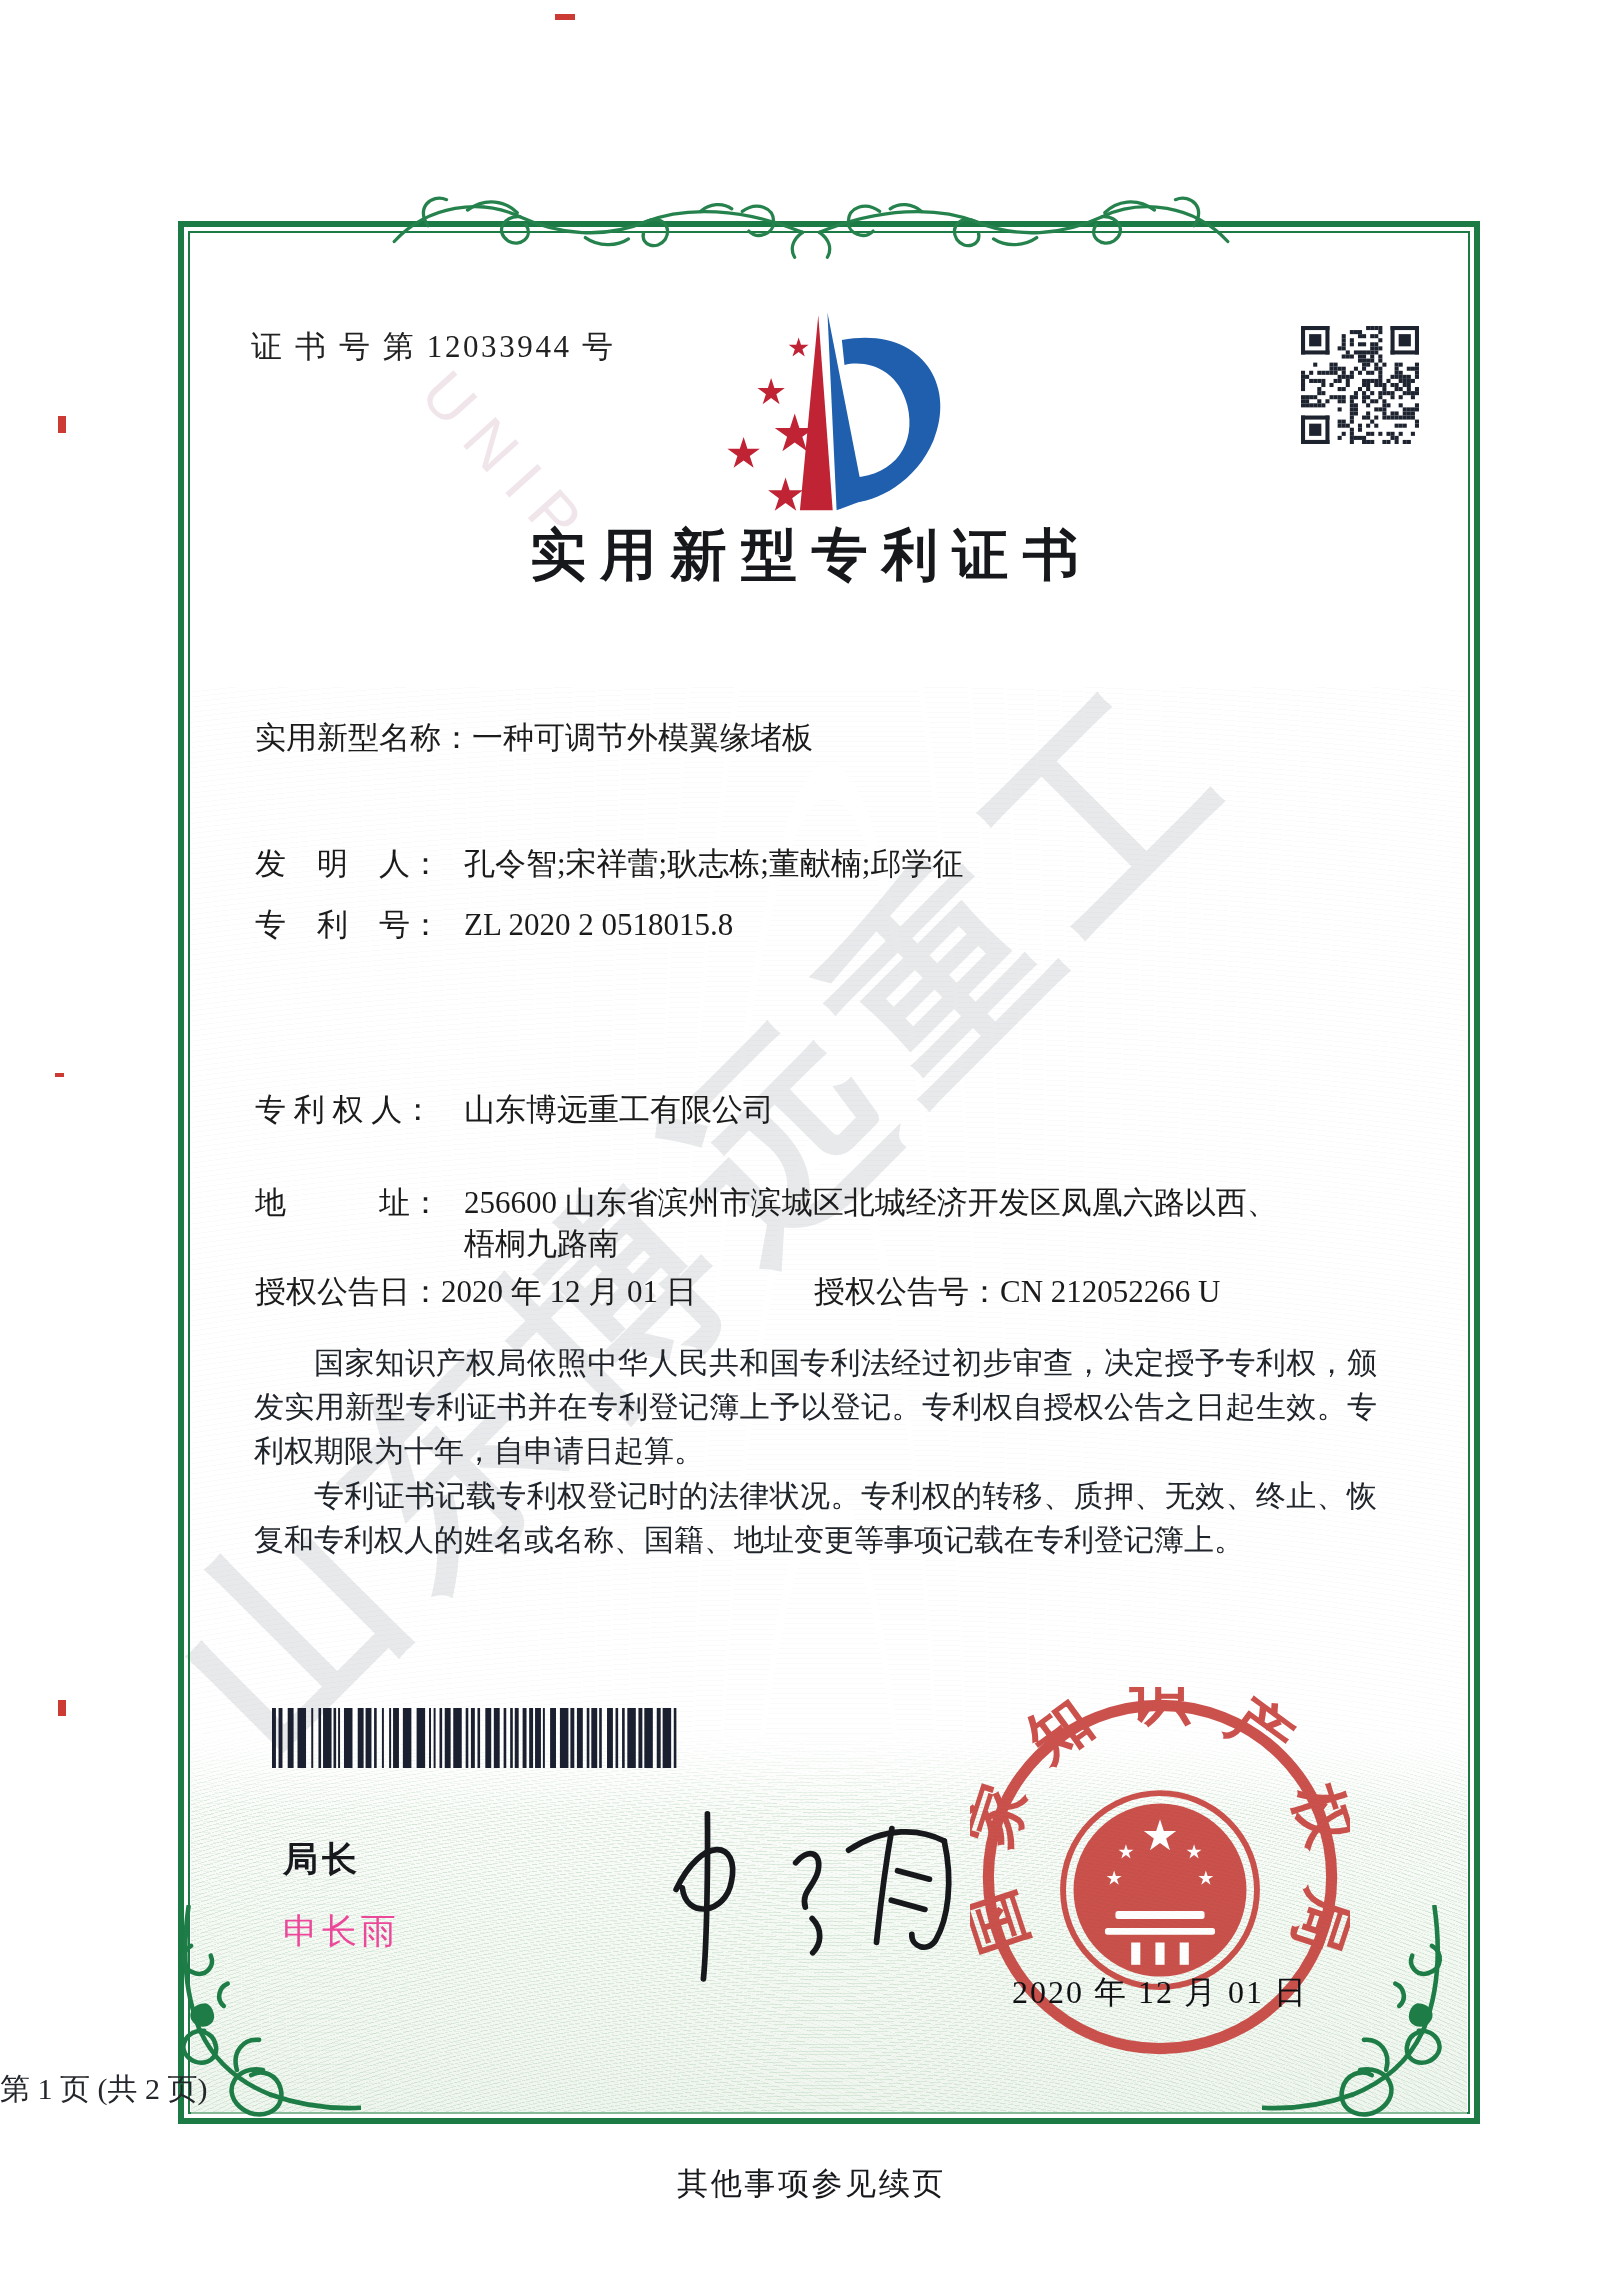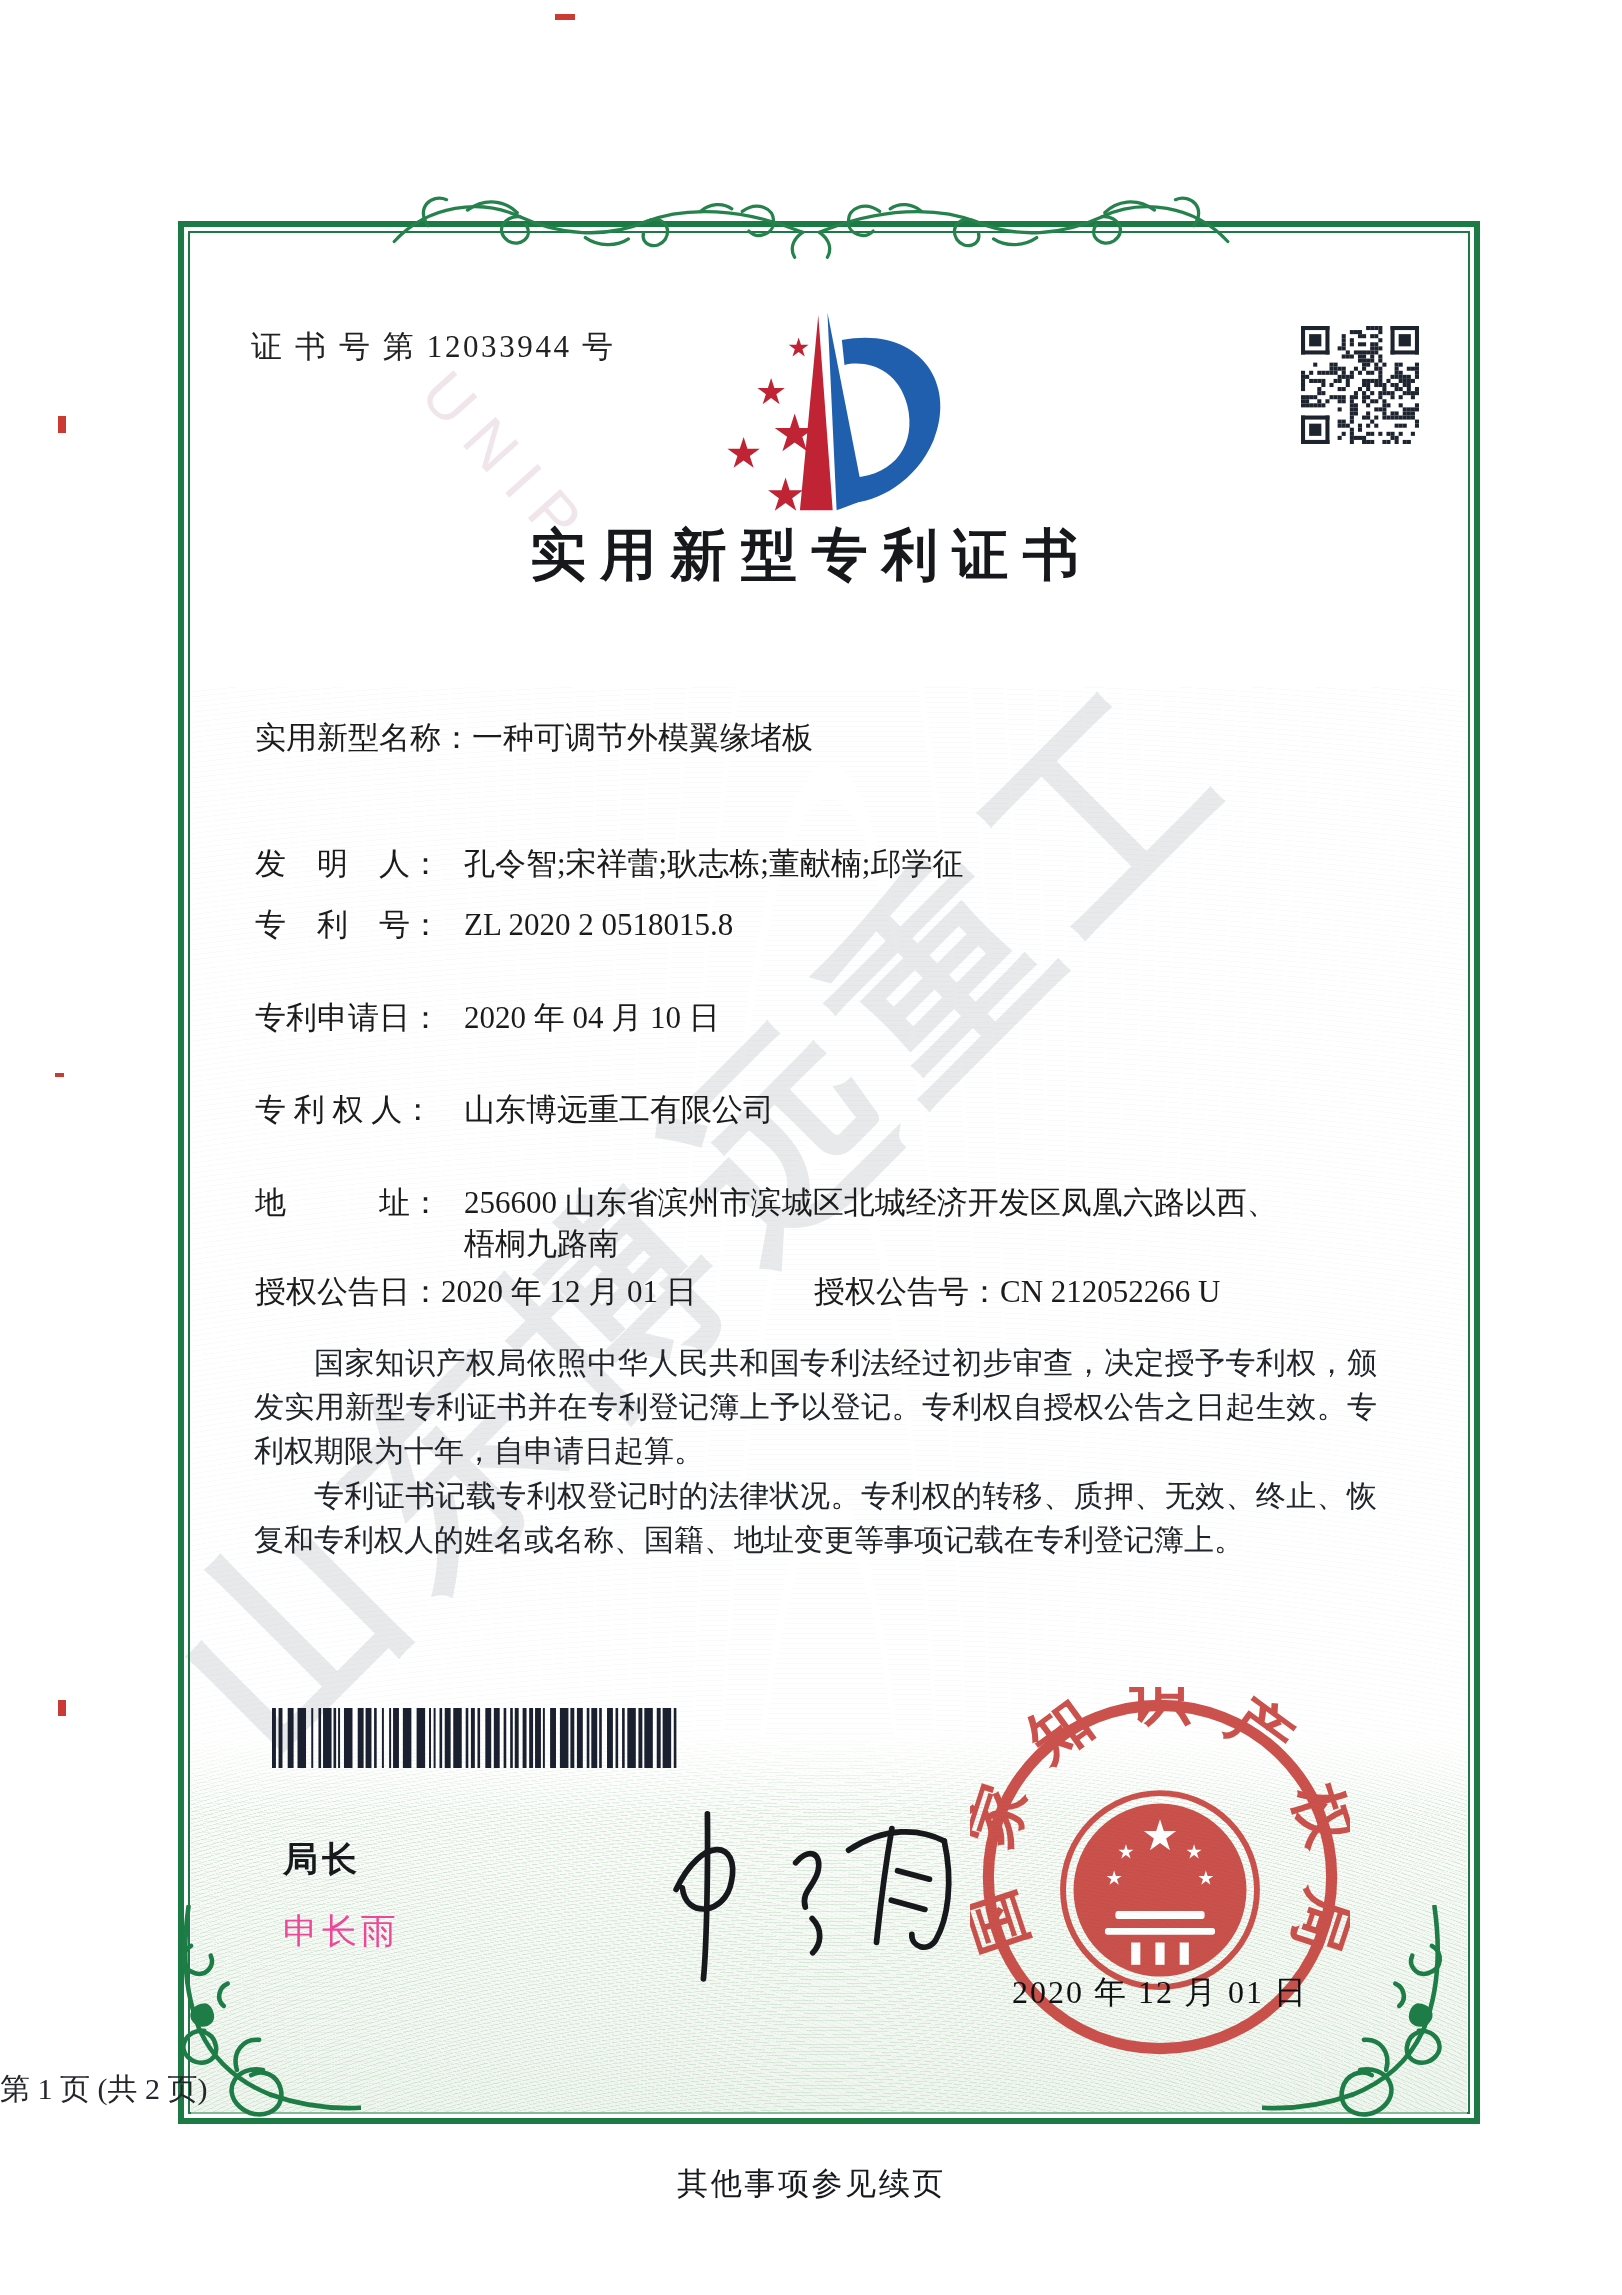--- a/index.html
+++ b/index.html
@@ -449,23 +449,20 @@
 
   <div class="field-row" style="top:717px;">
     <span class="f-label">实用新型名称：</span><span class="f-value">一种可调节外模翼缘堵板</span>
   </div>
   <div class="field-row" style="top:811px;margin-top:32px;">
     <span class="f-label">发　明　人：</span><span class="f-value">孔令智;宋祥蕾;耿志栋;董献楠;邱学征</span>
   </div>
   <div class="field-row" style="top:904px;">
     <span class="f-label">专　利　号：</span><span class="f-value">ZL 2020 2 0518015.8</span>
   </div>
-  <div class="field-row" style="top:997px;">
-    <span class="f-label">专利申请日：</span><span class="f-value">2020 年 04 月 10 日</span>
-  </div>
   <div class="field-row" style="top:1089px;">
     <span class="f-label">专 利 权 人：</span><span class="f-value">山东博远重工有限公司</span>
   </div>
   <div class="field-row" style="top:1182px;">
     <span class="f-label">地　　　址：</span><span class="f-value addr">256600 山东省滨州市滨城区北城经济开发区凤凰六路以西、梧桐九路南</span>
   </div>
   <div class="field-row" style="top:1271px;width:1126px;">
     <span>授权公告日：</span><span>2020 年 12 月 01 日</span>
     <span class="grant-group2">
       <span>授权公告号：</span><span>CN 212052266 U</span>

